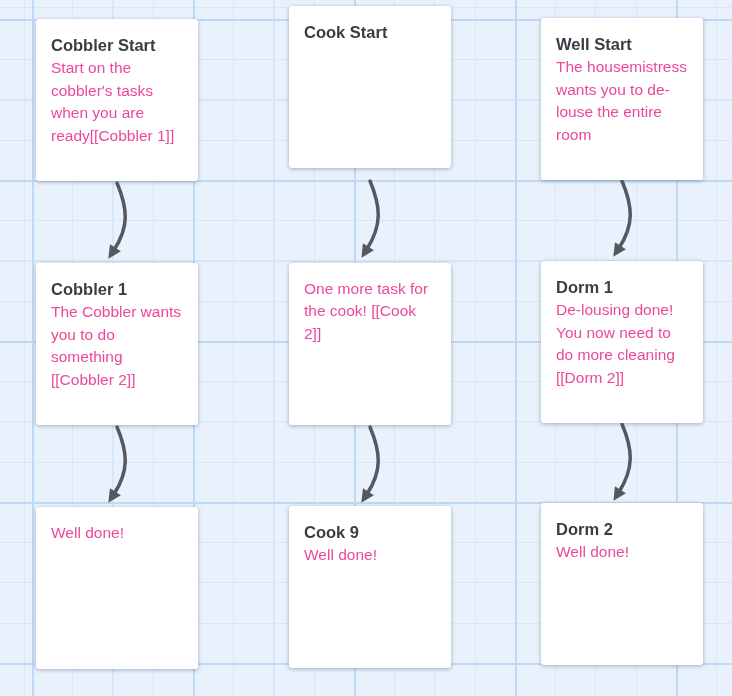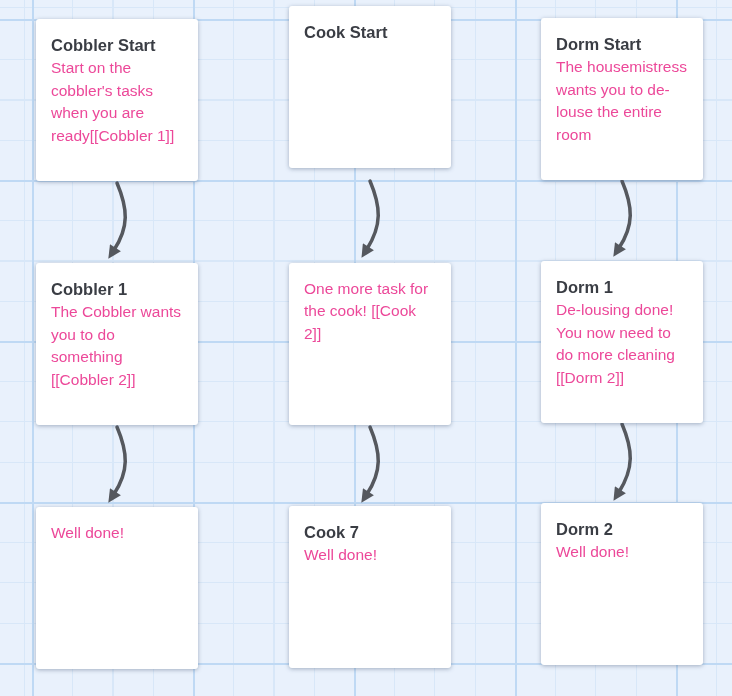--- a/index.html
+++ b/index.html
@@ -78,21 +78,21 @@
   <div class="card" style="left:36px; top:19px;">
     <div class="card-title">Cobbler Start</div>
     <div class="card-body">Start on the cobbler's tasks when you are ready[[Cobbler 1]]</div>
   </div>
 
   <div class="card" style="left:289px; top:6px;">
     <div class="card-title">Cook Start</div>
   </div>
 
   <div class="card" style="left:541px; top:18px;">
-    <div class="card-title">Dorm Start</div>
+    <div class="card-title">Well Start</div>
     <div class="card-body">The housemistress wants you to de-louse the entire room</div>
   </div>
 
   <div class="card" style="left:36px; top:263px;">
     <div class="card-title">Cobbler 1</div>
     <div class="card-body">The Cobbler wants you to do something [[Cobbler 2]]</div>
   </div>
 
   <div class="card" style="left:289px; top:263px;">
     <div class="card-body">One more task for the cook! [[Cook 2]]</div>
@@ -101,21 +101,21 @@
   <div class="card" style="left:541px; top:261px;">
     <div class="card-title">Dorm 1</div>
     <div class="card-body">De-lousing done! You now need to do more cleaning [[Dorm 2]]</div>
   </div>
 
   <div class="card" style="left:36px; top:507px;">
     <div class="card-body">Well done!</div>
   </div>
 
   <div class="card" style="left:289px; top:506px;">
-    <div class="card-title">Cook 7</div>
+    <div class="card-title">Cook 9</div>
     <div class="card-body">Well done!</div>
   </div>
 
   <div class="card" style="left:541px; top:503px;">
     <div class="card-title">Dorm 2</div>
     <div class="card-body">Well done!</div>
   </div>
 
 </div>
 

